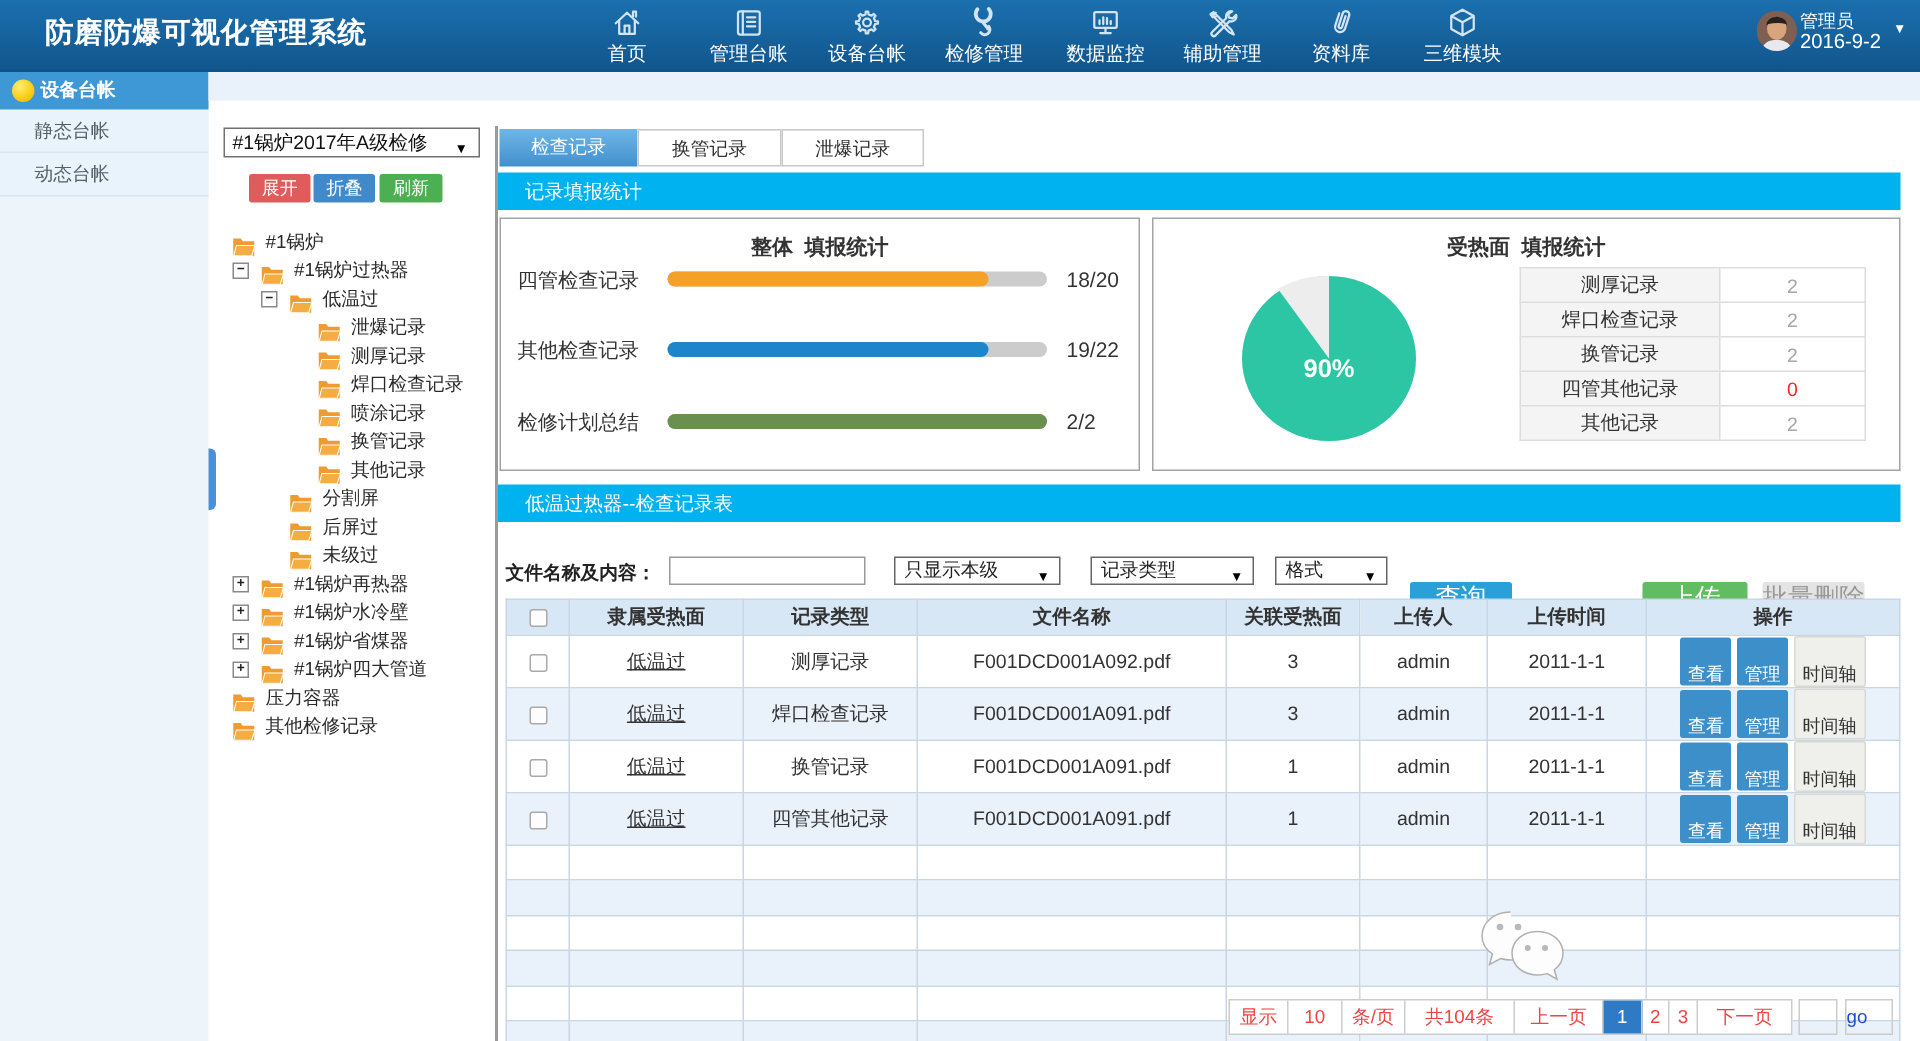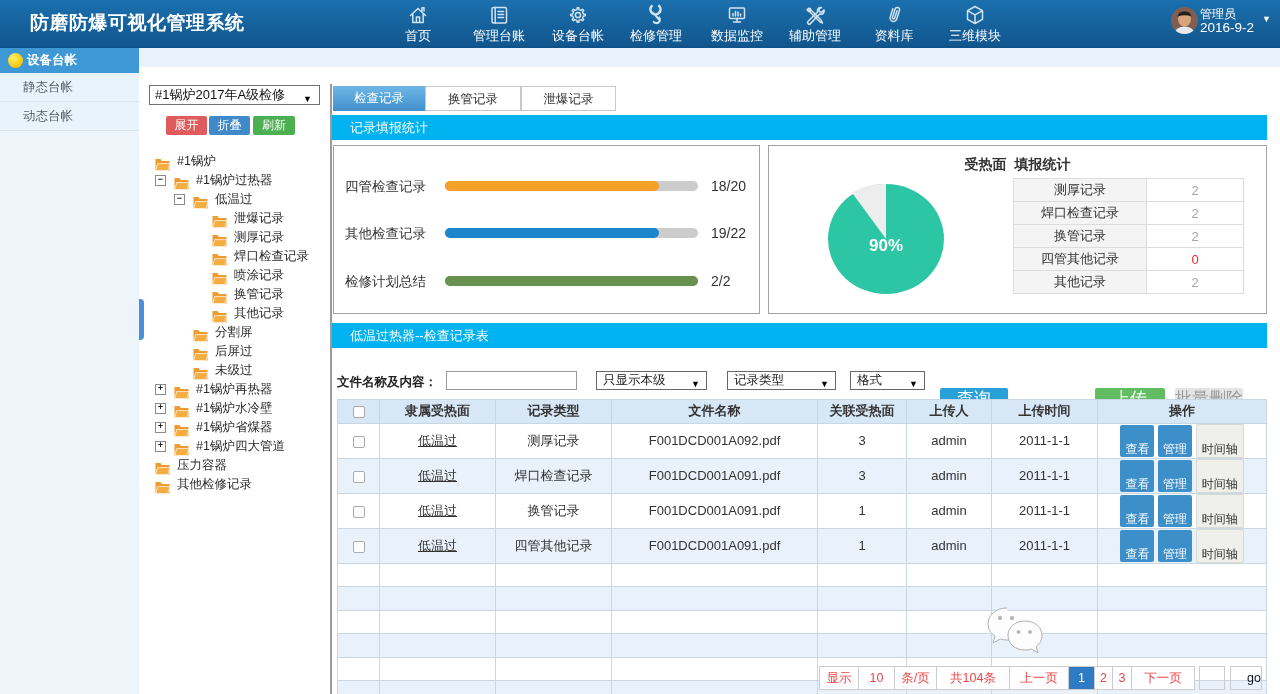--- a/index.html
+++ b/index.html
@@ -75,21 +75,21 @@
 .ul{text-decoration:underline}
 .abtn{display:inline-block;height:17px;line-height:17px;font-size:12px;border-radius:2px;padding:16px 5px;vertical-align:middle}
 .abtn.b{background:#3d8fc9;color:#fff}
 .abtn.w{background:#efefec;color:#333;border:1px solid #d8d8d4}
 
 #pg{position:absolute;left:819px;top:666px;height:24px;border:1px solid #ccc;display:flex;background:#fff}
 #pg div{height:22px;line-height:22px;text-align:center;font-size:12.5px;color:#ef4444;border-right:1px solid #ccc}
 #pg div:last-child{border-right:none}
 #pg .on{background:#2e7ac4;color:#fff}
 #pgin{position:absolute;left:1199px;top:666px;width:26px;height:24px;border:1px solid #ccc}
-#pggo{position:absolute;left:1230px;top:666px;width:32px;height:24px;border:1px solid #ccc;text-align:right;line-height:22px;font-size:12.5px;color:#0f172a}
+#pggo{position:absolute;left:1230px;top:666px;width:32px;height:24px;border:1px solid #ccc;text-align:left;line-height:22px;font-size:12.5px;color:#1d4ed8}
 
 #wm{position:absolute;left:985px;top:604px;width:280px;height:60px}
 #wmtext{position:absolute;left:62px;top:11px;font-size:33px;font-weight:bold;color:#fcfcfd;-webkit-text-stroke:0.7px #cccccf;text-shadow:1.5px 2px 2px rgba(150,150,153,.5);white-space:nowrap}
 </style></head>
 <body>
 <div id="top">
   <div id="title">防磨防爆可视化管理系统</div>
   <div class="ni" style="left:387px;width:62px">
       <svg width="24" height="24" viewBox="0 0 24 24" fill="none" stroke="#d2e4f1" stroke-width="1.5" stroke-linecap="round" stroke-linejoin="round">
         <path d="M4.5 12.5 L12 5.5 L19.5 12.5 M6.8 10.8 V19.5 H17.2 V10.8 M10.4 19.5 V14 h3.2 v5.5 M16 8 V4.8 h2 V8"></path>
@@ -334,20 +334,21 @@
       </svg>
     </span>
     <span style="position:absolute;left:177px;top:0">其他检修记录</span>
   </div>
 <div id="divider"></div>
 <div class="tab" id="taba">检查记录</div>
 <div class="tab" id="tabb">换管记录</div>
 <div class="tab" id="tabc">泄爆记录</div>
 <div class="cyan" id="bar1">记录填报统计</div>
 <div class="panel" id="panL">
+  <div class="ptitle">整体&nbsp; 填报统计</div>
   <div class="blabel" style="top:178px;margin-top:-142px"></div>
   <div class="blabel" style="top:32px">四管检查记录</div>
   <div class="btrack" style="top:35px">
       <div class="bfill" style="width:214px;background:#f5a027"></div>
     </div>
   <div class="bval" style="top:32px">18/20</div>
   <div class="blabel" style="top:79px">其他检查记录</div>
   <div class="btrack" style="top:82px">
       <div class="bfill" style="width:214px;background:#1d86cb"></div>
     </div>

